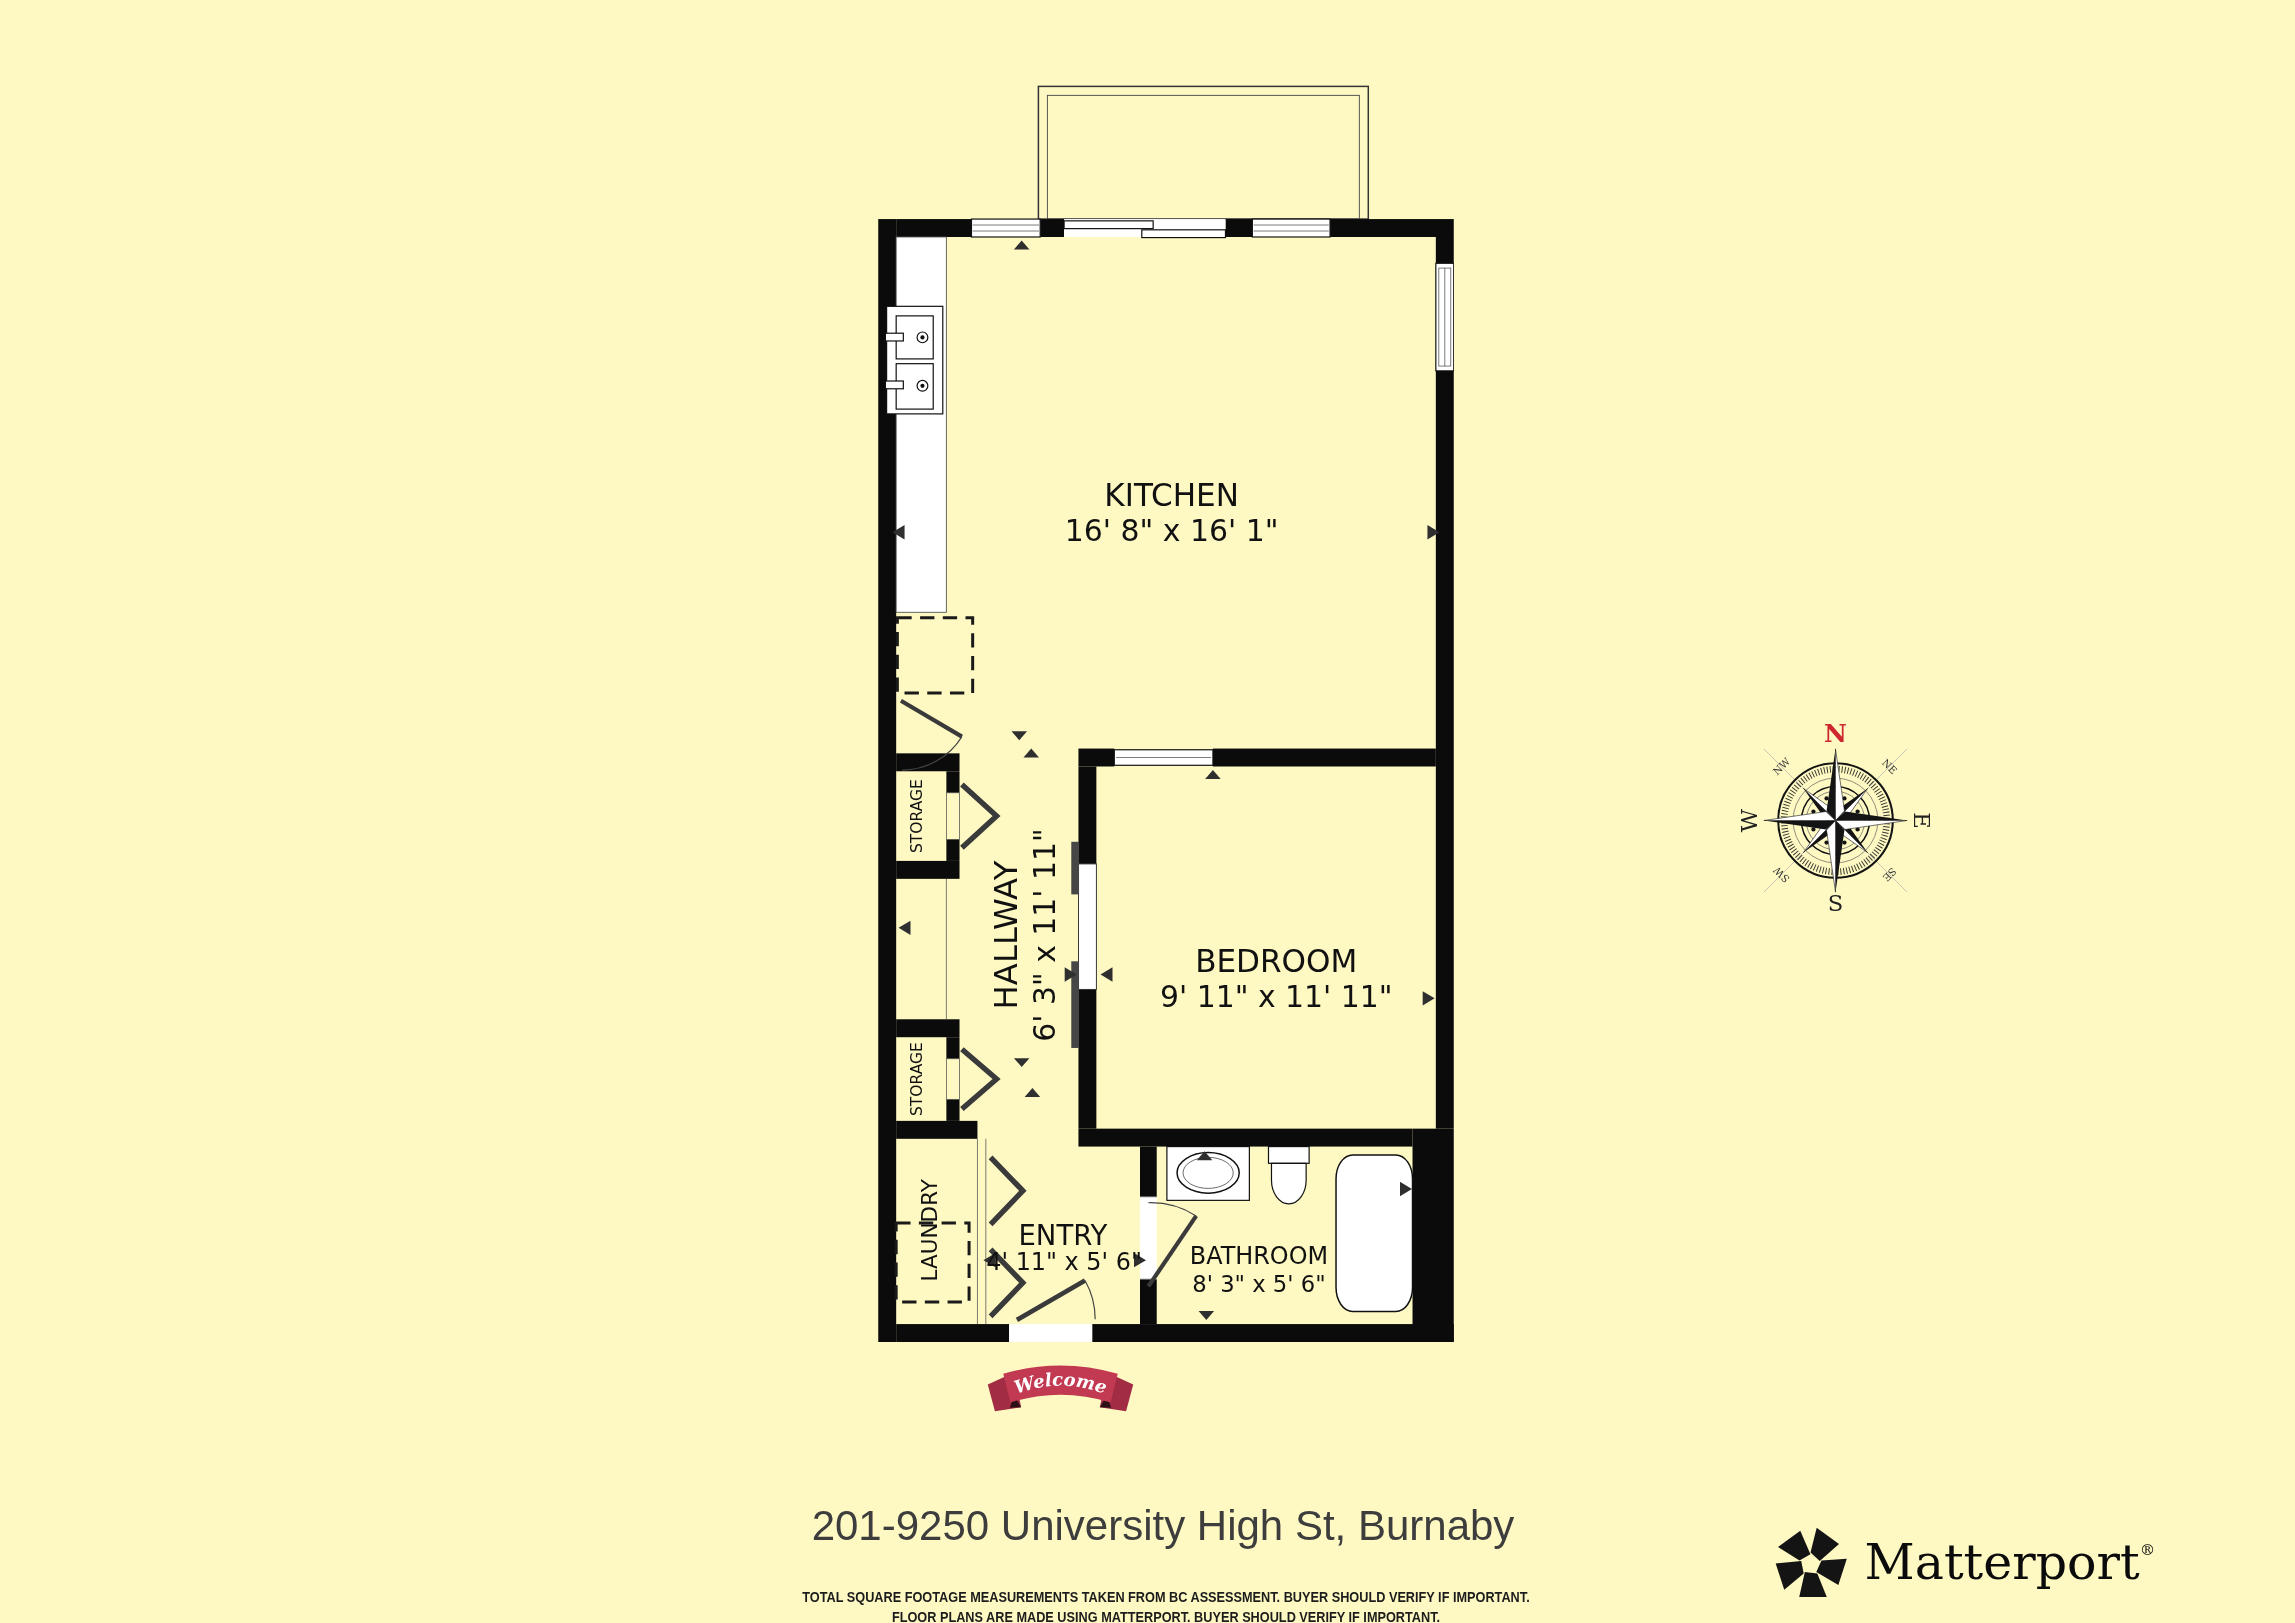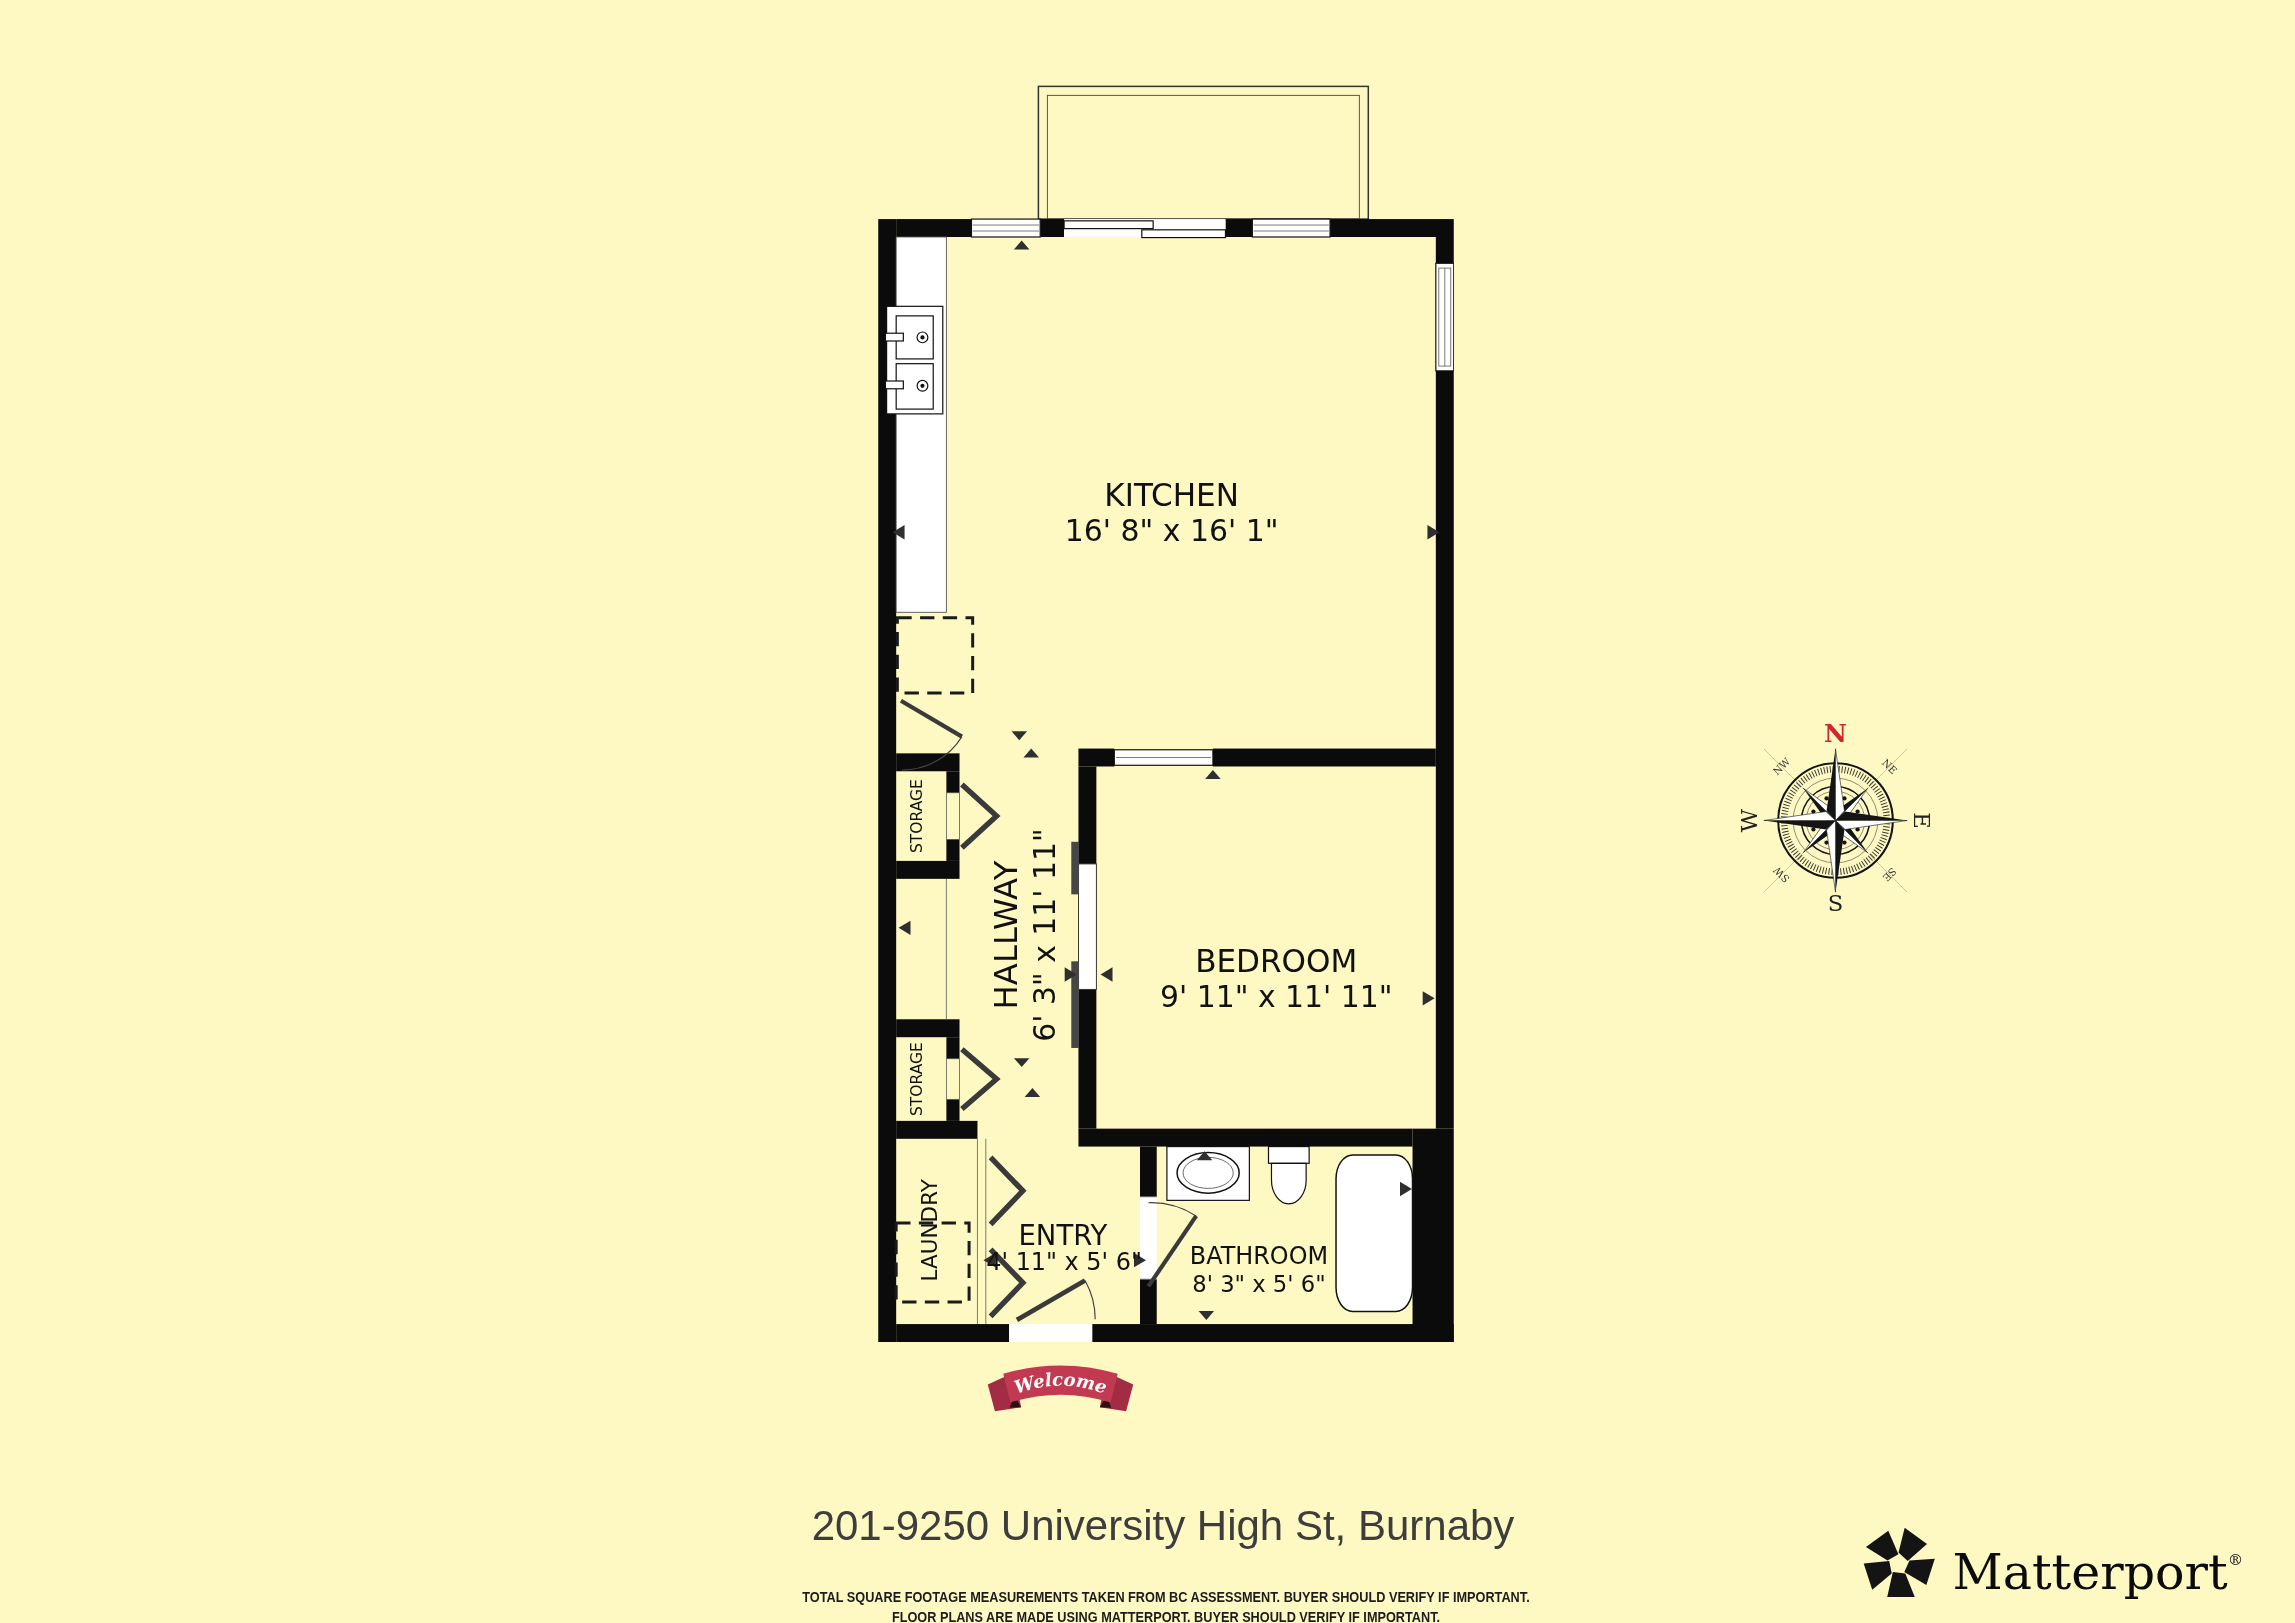--- a/index.html
+++ b/index.html
@@ -21,21 +21,21 @@
   .dashbox{fill:none;stroke:#1a1a1a;stroke-width:5;stroke-dasharray:24 14;}
   .arrow{fill:#2f2f2f;}
   .roomname{font-size:52px;}
   .roomdims{font-size:50px;}
   .title{position:absolute;left:1163px;top:1502px;transform:translateX(-50%);
          font-family:"Liberation Sans",sans-serif;font-weight:300;font-size:42px;
          color:#3d3d3d;white-space:nowrap;letter-spacing:0px;}
   .disclaimer{position:absolute;left:1166px;top:1587px;transform:translateX(-50%) scaleX(0.82);
               text-align:center;font-family:"Liberation Sans",sans-serif;font-weight:700;
               font-size:15.5px;color:#1c1c1c;line-height:20.3px;white-space:nowrap;}
-  .brand{position:absolute;left:1860px;top:1524px;display:flex;align-items:flex-end;gap:15.5px;}
+  .brand{position:absolute;left:1772px;top:1524px;display:flex;align-items:center;gap:15.5px;}
   .brand-text{font-family:"DejaVu Serif",serif;font-size:49px;color:#0b0b0b;white-space:nowrap;}
   .brand-text sup{font-size:15.5px;vertical-align:24px;}
 </style>
 </head>
 <body>
 
 <div class="page">
 
   <svg class="plan" viewBox="0 0 963 2105">
 

